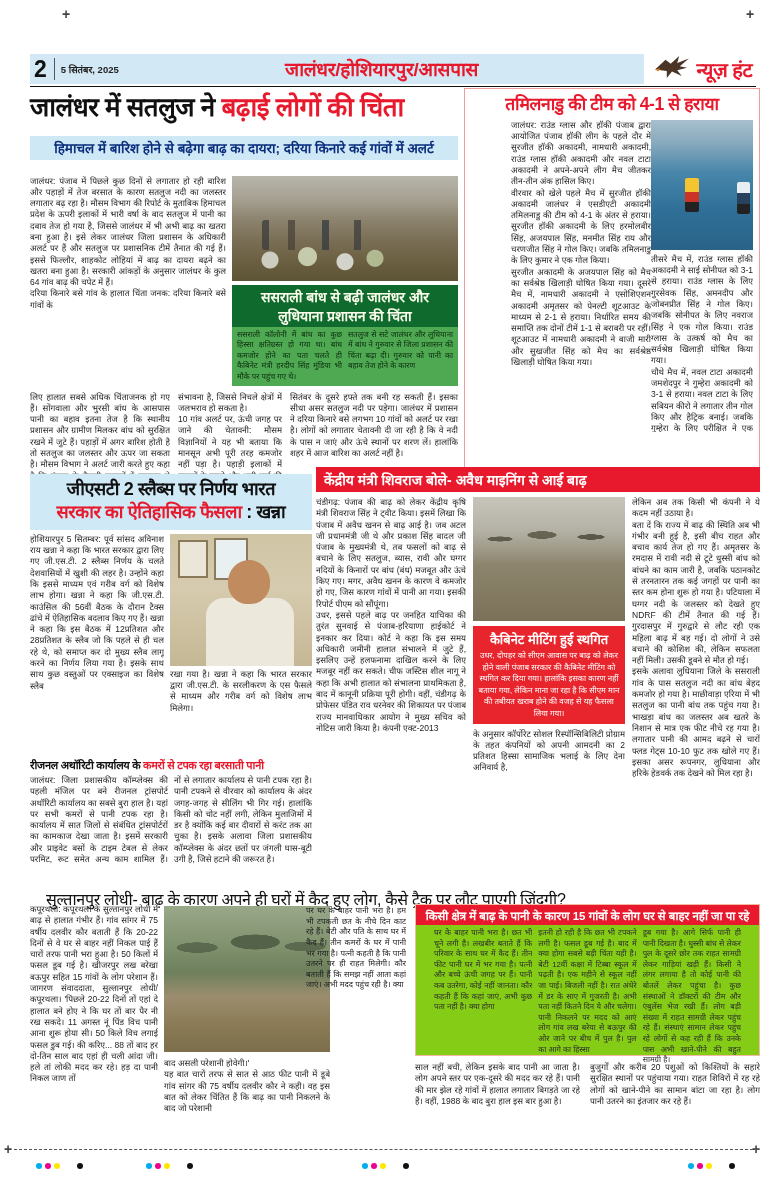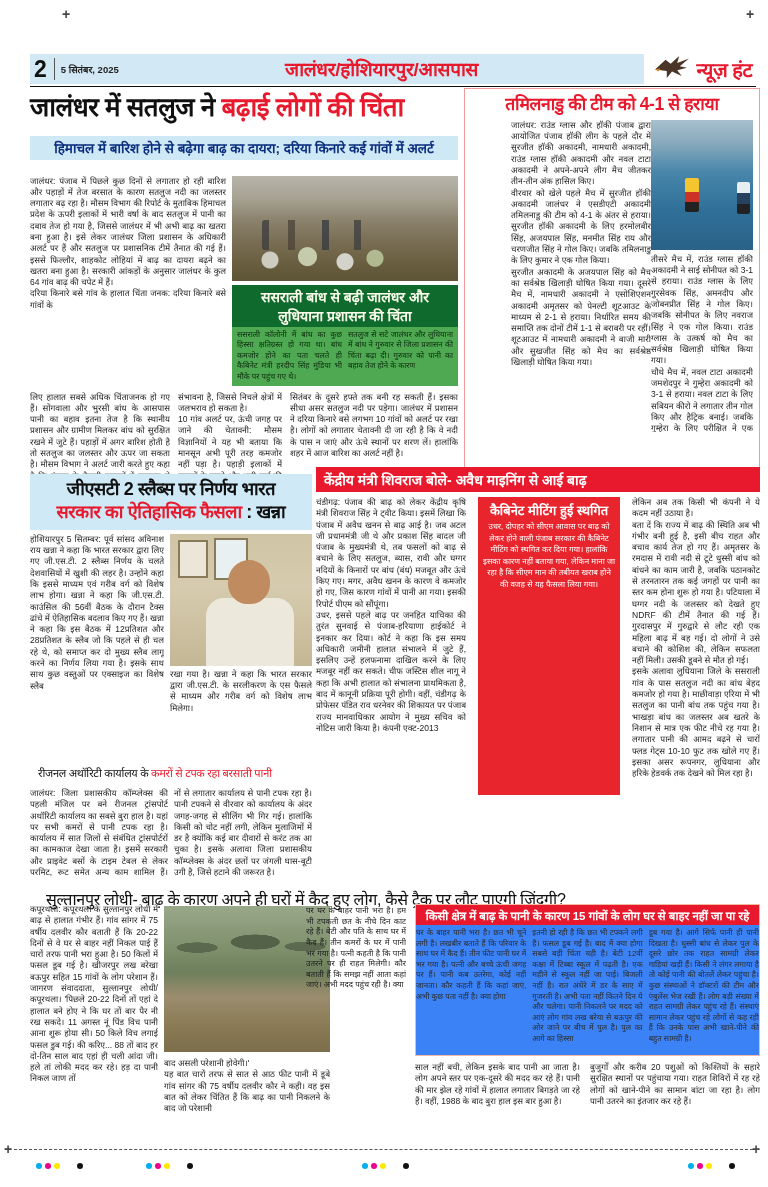--- a/index.html
+++ b/index.html
@@ -60,45 +60,45 @@
   .frame2{position:absolute;left:44px;top:4px;width:30px;height:38px;background:#e8f0f2;border:2px solid #8a7a5a;}
   .head{position:absolute;left:58px;top:26px;width:42px;height:44px;border-radius:50% 50% 46% 46%;background:#c08b5e;}
   .shirt{position:absolute;left:36px;top:64px;width:88px;height:70px;border-radius:18px 18px 0 0;background:#ece8db;}
   .gst-c2{flex:1;}
   
   .court{position:absolute;left:316px;top:464px;width:444px;height:404px;}
   .court h2{margin:0;font-size:22px;line-height:1.22;font-weight:bold;color:#101010;letter-spacing:-0.4px;}
   .court-subhead{margin-top:3px;background:#e8192c;color:#fff;font-weight:bold;font-size:14px;padding:3px 8px;}
   .court-body{display:flex;gap:7px;margin-top:5px;height:298px;}
   .ct-c1{width:150px;height:100%;}
-  .ct-mid{width:152px;display:flex;gap:5px;}
+  .ct-mid{width:152px;display:flex;flex-direction:column;gap:5px;}
   .ph-flood2{height:124px;background:linear-gradient(180deg,#c7c4bb 0%,#b3b0a4 28%,#8d8putit 0,#8d846d 55%,#7b7158 100%);background:linear-gradient(180deg,#c7c4bb 0%,#b3b0a4 28%,#8d846d 55%,#7b7158 100%);}
   .trees{position:absolute;left:6px;top:18px;width:140px;height:40px;background:radial-gradient(ellipse at 15% 60%,#4c4a3a 0 12px,transparent 13px),radial-gradient(ellipse at 45% 50%,#55523f 0 14px,transparent 15px),radial-gradient(ellipse at 80% 55%,#474536 0 13px,transparent 14px);opacity:.8;}
   .redbox{background:#e8252c;color:#fff;padding:4px 5px;}
   .redbox-title{text-align:center;font-size:13px;font-weight:bold;margin-bottom:2px;}
   .redbox-body{font-size:8px;line-height:1.45;text-align:center;white-space:pre-line;}
   .ct-c2b{flex:1;}
   .ct-c3{flex:1;height:100%;}
   
   .rta{position:absolute;left:30px;top:757px;width:282px;height:113px;}
-  .rta h3{margin:8px;font-size:11px;font-weight:normal;white-space:nowrap;letter-spacing:-0.3px;color:#101010;overflow:hidden;}
+  .rta h3{margin:0;font-size:11px;font-weight:bold;white-space:nowrap;letter-spacing:-0.3px;color:#101010;overflow:hidden;}
   .rta h3 .r{color:#e8192c;}
   .rta-body{display:flex;gap:6px;margin-top:3px;height:90px;}
   .rta-body .coltext{flex:1;}
   
   .sp{position:absolute;left:30px;top:872px;width:730px;height:280px;}
   .sp h2{margin:16px;font-size:16px;font-weight:normal;white-space:nowrap;letter-spacing:-0.3px;color:#101010;}
   .sp-c1{position:absolute;left:0;top:32px;width:128px;height:244px;}
   .ph-flood3{position:absolute;left:134px;top:34px;width:166px;height:146px;background:linear-gradient(180deg,#9aa88a 0%,#7d8f6b 30%,#6d7f5c 45%,#9b8d6e 62%,#8a7a55 82%,#7d6e4c 100%);}
   .treeline{position:absolute;left:0;top:8px;width:166px;height:56px;background:radial-gradient(ellipse at 20% 60%,#55634a 0 20px,transparent 21px),radial-gradient(ellipse at 55% 50%,#4c5a42 0 24px,transparent 25px),radial-gradient(ellipse at 85% 58%,#56644b 0 20px,transparent 21px);opacity:.85;}
   .sp-cap{position:absolute;left:134px;top:186px;width:166px;height:90px;}
   .sp-c2{position:absolute;left:276px;top:34px;width:100px;height:242px;font-size:8px;}
-  .pinkbox{position:absolute;left:385px;top:32px;width:345px;height:152px;background:#3b82f6;border:1px solid #f3b9a3;box-sizing:border-box;display:flex;flex-direction:column;}
+  .pinkbox{position:absolute;left:385px;top:32px;width:345px;height:152px;background:#84cc16;border:1px solid #f3b9a3;box-sizing:border-box;display:flex;flex-direction:column;}
   .pink-title{background:#e8192c;color:#fff;font-weight:bold;font-size:11.5px;text-align:center;padding:2.5px 1px;}
-  .pink-cols{display:flex;gap:6px;padding:3px 0;flex:1;}
+  .pink-cols{display:flex;gap:6px;padding:3px 18px;flex:1;}
   .pink-cols div{flex:1;font-size:7.8px;line-height:1.36;color:#2b2b2b;text-align:justify;overflow:hidden;}
   .sp-e{position:absolute;left:385px;top:190px;width:165px;height:86px;}
   .sp-f{position:absolute;left:560px;top:190px;width:170px;height:86px;}
   
   .bottom-rule{position:absolute;left:14px;top:1149px;width:744px;border-top:1.5px dashed #555;}
   .cmyk{position:absolute;left:0;top:1163px;width:768px;height:12px;}
   .dotset{position:absolute;top:0;display:flex;gap:3px;align-items:center;}
   .dot{width:6px;height:6px;border-radius:50%;display:inline-block;}
   .dc{background:#00aeef;} .dm{background:#ec008c;} .dy{background:#ffe800;} .dk{background:#111;margin-left:14px;}
 </style>

